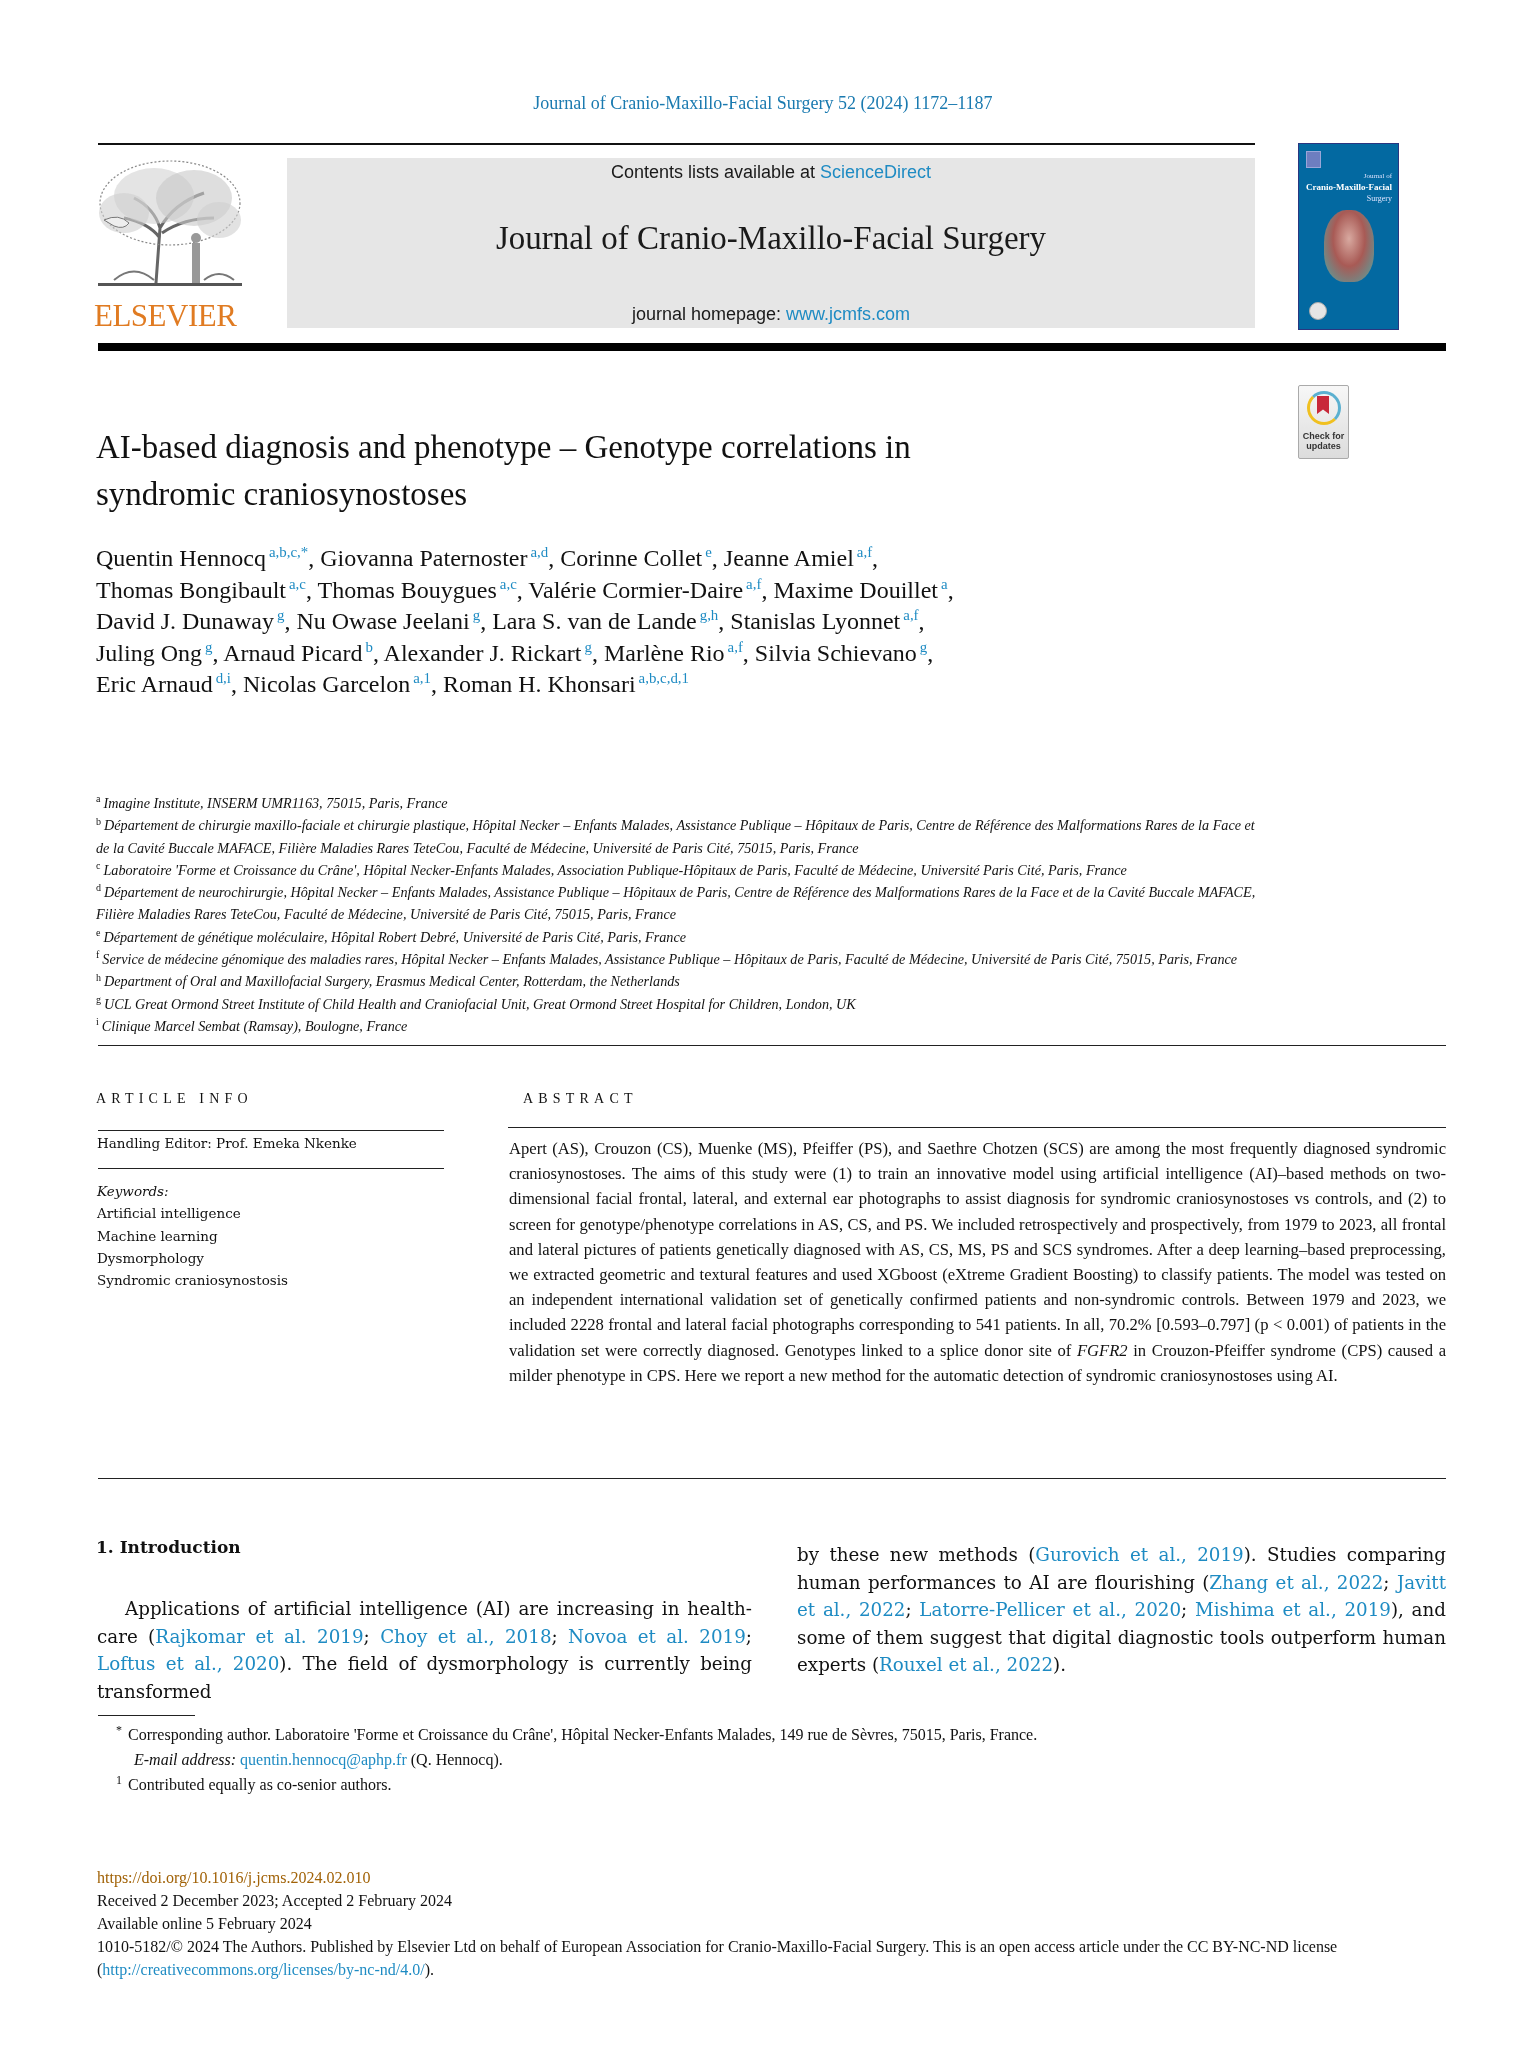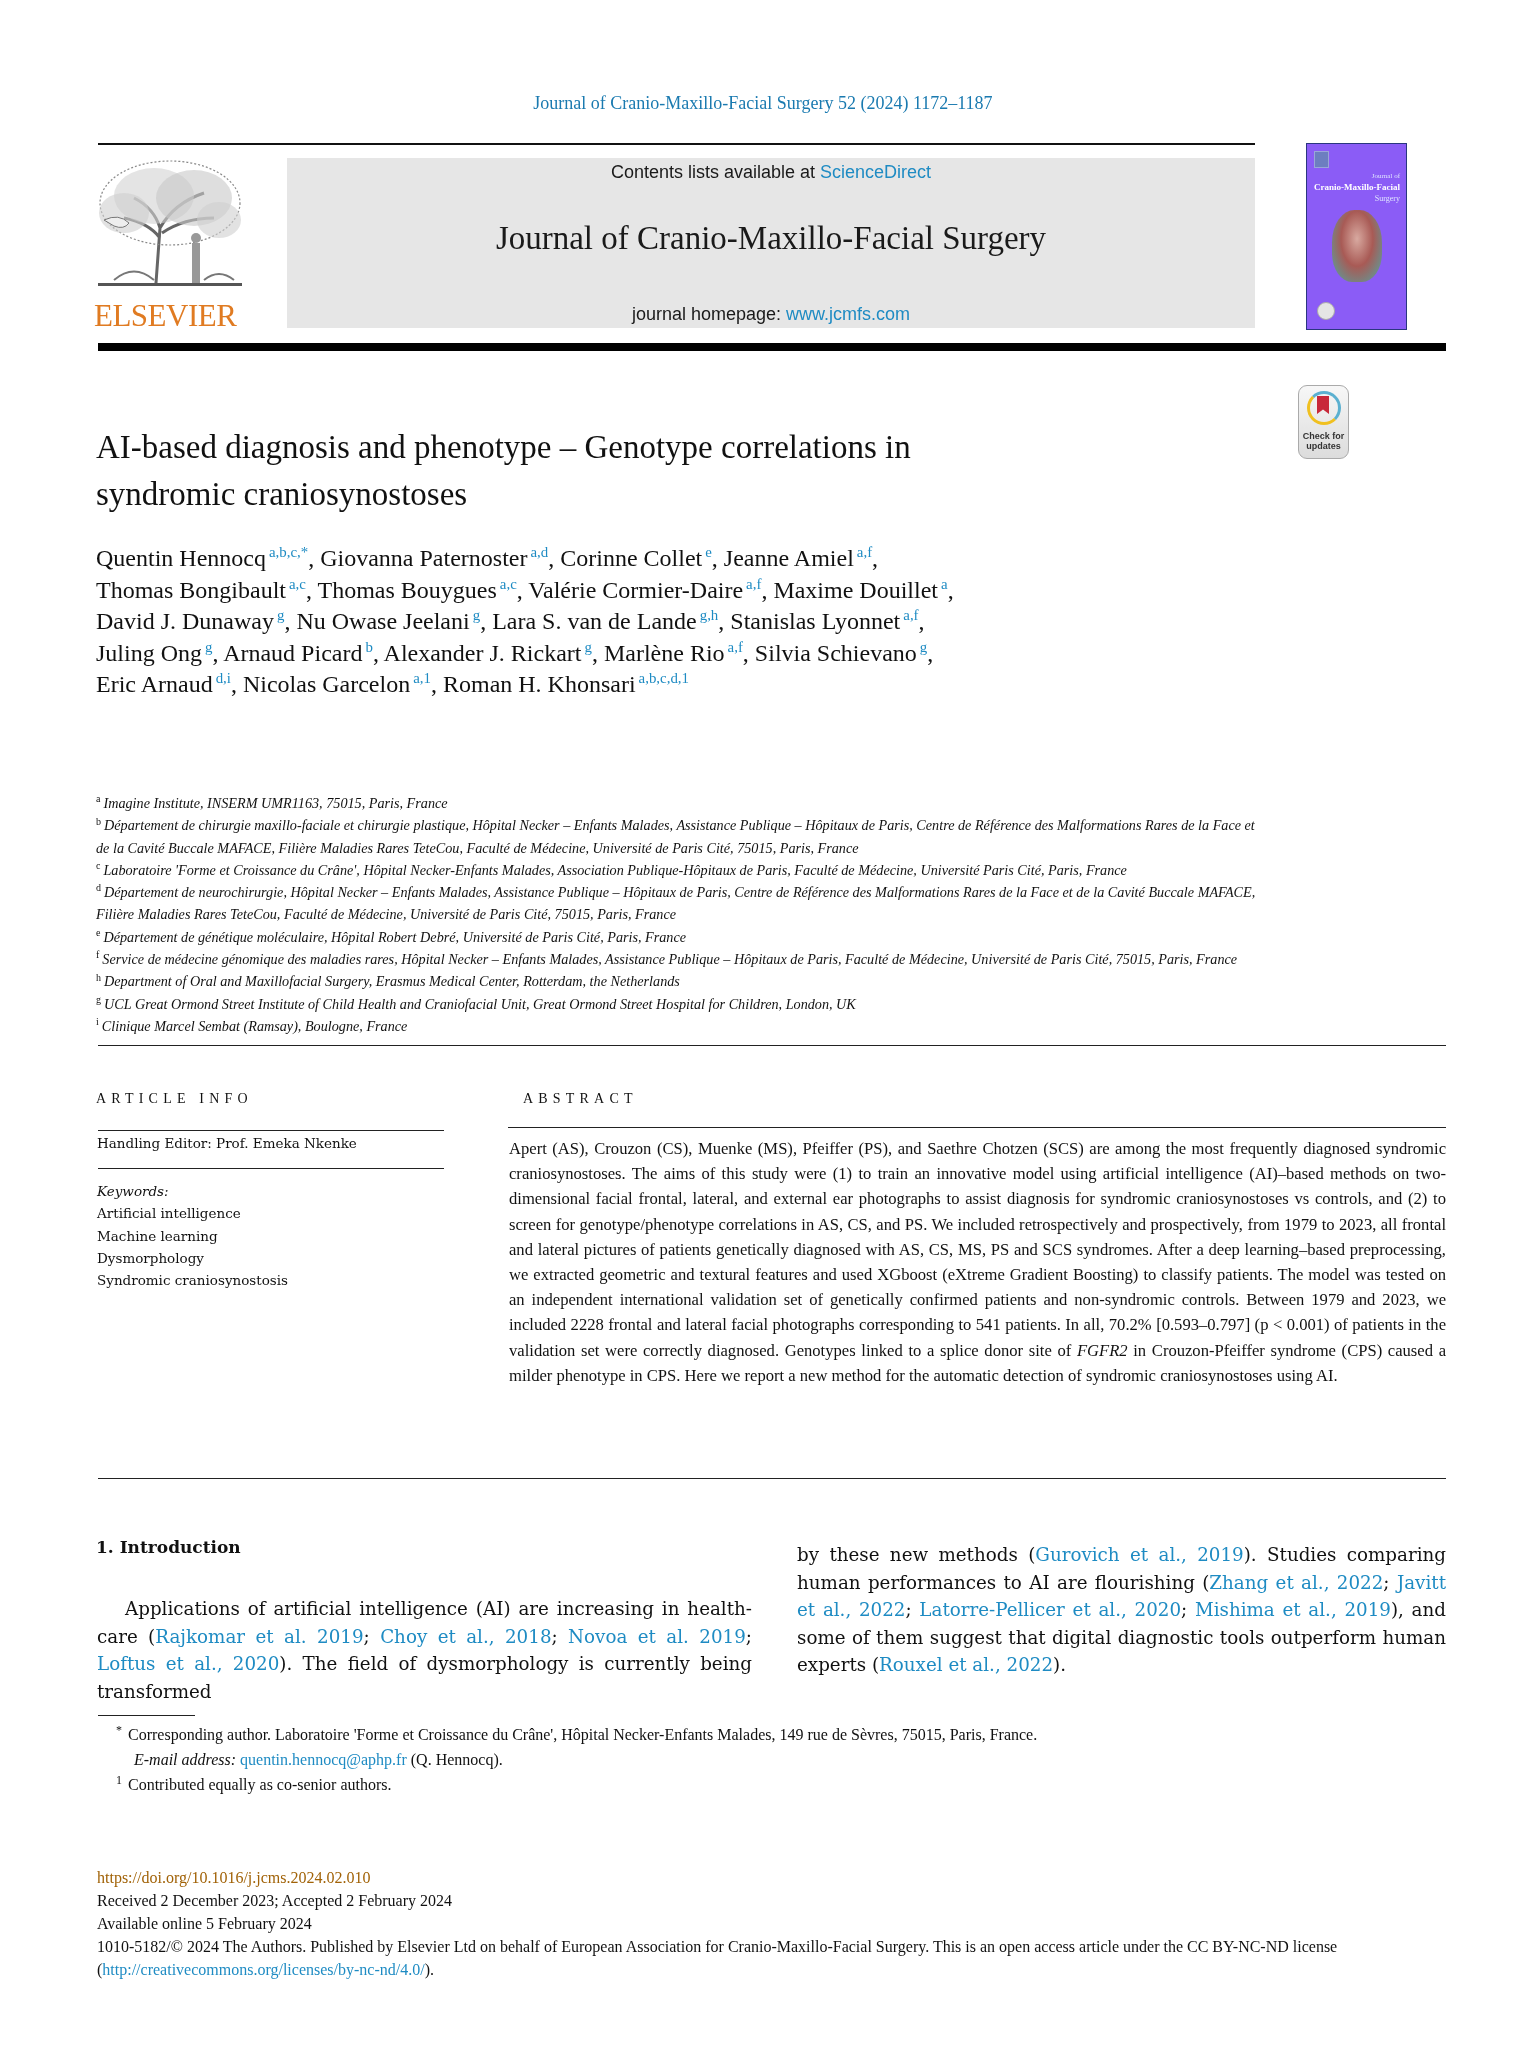--- a/index.html
+++ b/index.html
@@ -13,31 +13,31 @@
 
   #elsevier-logo { position: absolute; top: 158px; left: 94px; width: 152px; height: 175px; }
   #elsevier-tree { position: absolute; left: 0; top: 0; width: 152px; height: 135px; }
   #elsevier-word { position: absolute; left: 0; top: 140px; width: 152px; font-family: "Liberation Serif", serif; font-size: 31px; color: #e07b22; letter-spacing: -0.5px; }
 
   #masthead { position: absolute; top: 158px; left: 287px; width: 968px; height: 170px; background: #e6e6e6; }
   #contents-line { position: absolute; top: 4px; left: 0; width: 100%; text-align: center; font-family: "Liberation Sans", sans-serif; font-size: 18px; color: #1a1a1a; }
   #journal-title { position: absolute; top: 62px; left: 0; width: 100%; text-align: center; font-family: "Liberation Serif", serif; font-size: 33px; color: #1a1a1a; }
   #homepage-line { position: absolute; top: 146px; left: 0; width: 100%; text-align: center; font-family: "Liberation Sans", sans-serif; font-size: 18px; color: #1a1a1a; }
 
-  #cover { position: absolute; top: 143px; left: 1298px; width: 99px; height: 185px; background: #8b5cf6; border: 1px solid #2a3680; margin-left: 8px; }
+  #cover { position: absolute; top: 143px; left: 1298px; width: 99px; height: 185px; background: #0369a1; border: 1px solid #2a3680; }
   #cover .c1 { position: absolute; top: 28px; right: 6px; font-family: "Liberation Serif", serif; font-size: 7px; color: #dfe4ff; }
   #cover .c2 { position: absolute; top: 38px; right: 6px; font-family: "Liberation Serif", serif; font-size: 9px; font-weight: bold; color: #ffffff; white-space: nowrap; }
   #cover .c3 { position: absolute; top: 50px; right: 6px; font-family: "Liberation Serif", serif; font-size: 8px; color: #dfe4ff; }
   #cover-art { position: absolute; top: 66px; left: 25px; width: 50px; height: 72px; border-radius: 45% 45% 40% 40%; background: radial-gradient(ellipse at 50% 40%, #d8a9a0 0%, #a85a55 45%, #6d8d8a 80%, #4a6b7a 100%); }
   #cover-seal { position: absolute; top: 158px; left: 10px; width: 16px; height: 16px; border-radius: 50%; background: #e5e5e5; border: 1px solid #aaa; }
   #cover-elogo { position: absolute; top: 7px; left: 7px; width: 13px; height: 15px; background: #6d7ec0; border: 1px solid #9aa6d8; }
 
   #thick-rule { position: absolute; top: 343px; left: 98px; width: 1348px; height: 8px; background: #000; }
 
-  #check-updates { position: absolute; top: 385px; left: 1298px; width: 49px; height: 72px; border: 1px solid #aaa; background: linear-gradient(#f7f7f7, #dcdcdc); border-radius: 9px; }
+  #check-updates { position: absolute; top: 385px; left: 1298px; width: 49px; height: 72px; border: 1px solid #aaa; background: linear-gradient(#f7f7f7, #dcdcdc); border-radius: 2px; }
   #check-updates .ring { position: absolute; top: 5px; left: 8px; width: 28px; height: 28px; border-radius: 50%; border: 3px solid #5bb0d0; border-bottom-color: #f0c020; border-left-color: #f0c020; }
   #check-updates .flag { position: absolute; top: 10px; left: 18px; width: 12px; height: 18px; background: #c8283a; clip-path: polygon(0 0, 100% 0, 100% 100%, 50% 75%, 0 100%); }
   #check-updates .lbl { position: absolute; top: 45px; left: 0; width: 100%; text-align: center; font-family: "Liberation Sans", sans-serif; font-size: 9px; font-weight: bold; color: #333; line-height: 10px; }
 
   #article-title { position: absolute; top: 424px; left: 96px; width: 1050px; font-family: "Liberation Serif", serif; font-size: 33px; line-height: 47px; color: #111; }
 
   #authors { position: absolute; top: 543px; left: 96px; width: 1100px; font-family: "Liberation Serif", serif; font-size: 24px; line-height: 31.5px; color: #111; }
 
   #affiliations { position: absolute; top: 792px; left: 96px; width: 1160px; font-family: "Liberation Serif", serif; font-style: italic; font-size: 14.2px; line-height: 22.3px; color: #111; }
   #affiliations .aff-sup { font-style: normal; font-size: 10px; vertical-align: super; line-height: 0; margin-right: 3px; }

